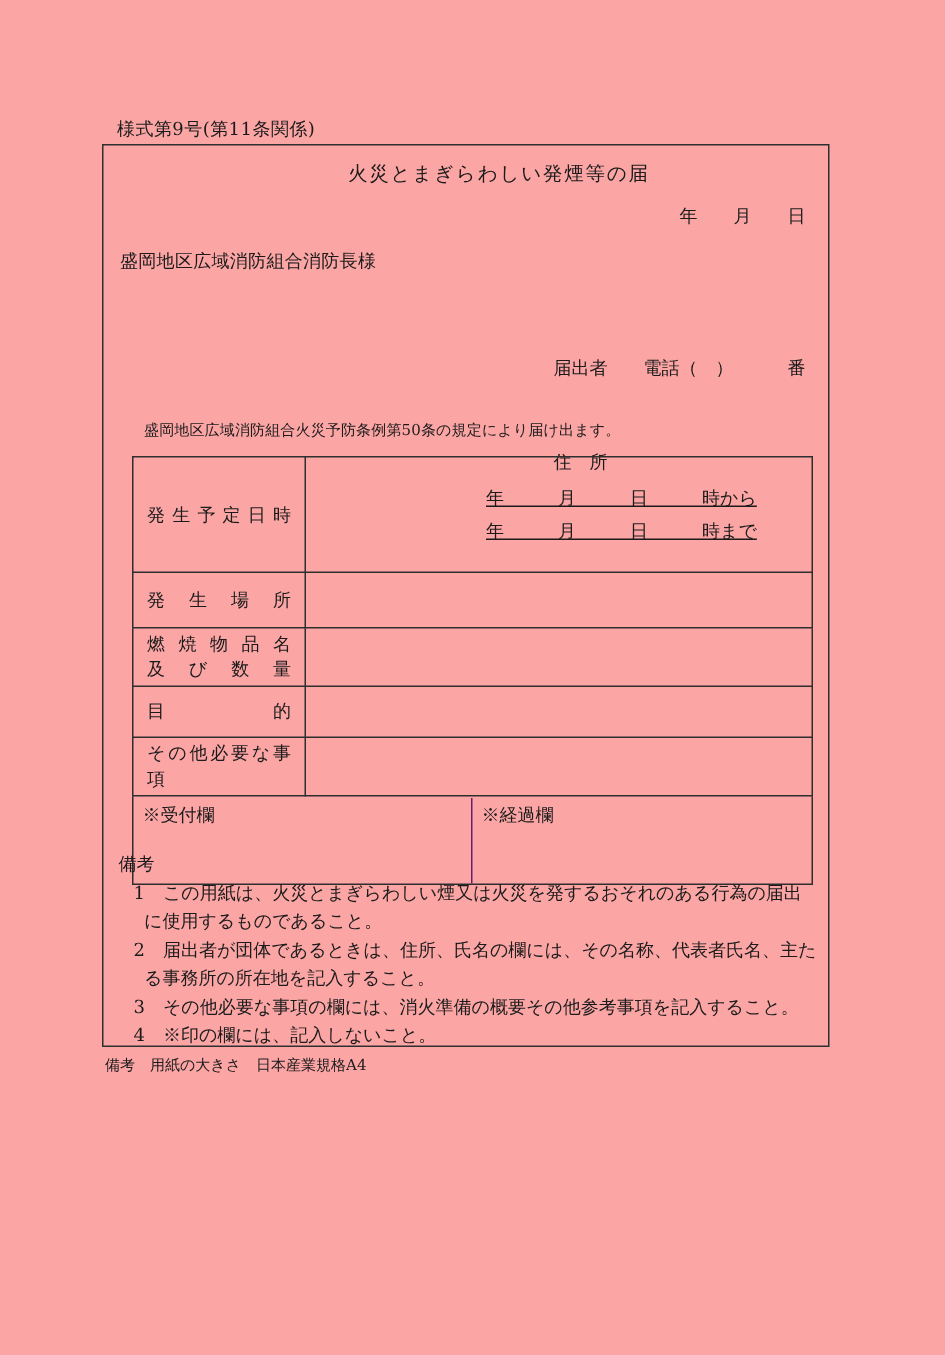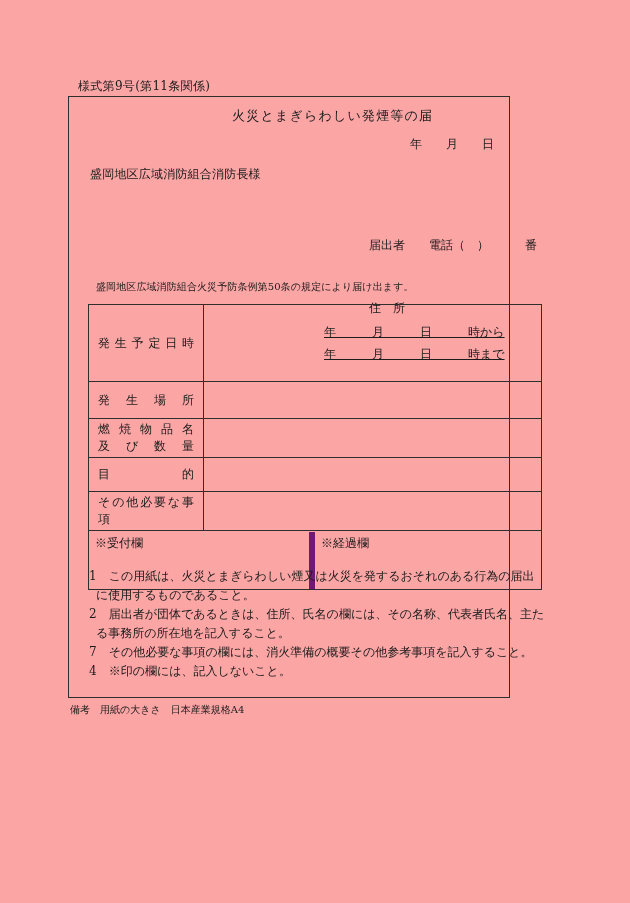--- a/index.html
+++ b/index.html
@@ -7,47 +7,47 @@
   body {
     width:630px; height:903px;
     font-family:"DejaVu Serif","Liberation Serif",serif;
     color:#1b1b1b;
   }
   .page { position:relative; width:630px; height:903px; background:#fca5a5; overflow:hidden; }
 
   .form-number { position:absolute; left:78px; top:78px; font-size:12px; letter-spacing:.3px; }
 
   .outer-box {
-    position:absolute; left:68px; top:96px; width:442px; height:602px;
+    position:absolute; left:68px; top:96px; width:485px; height:602px;
     border:1px solid #2e2e2e;
   }
 
   .doc-title { position:absolute; left:163px; top:10px; font-size:13px; letter-spacing:1.2px; white-space:pre; }
   .date-line { position:absolute; right:15px; top:39px; font-size:12px; white-space:pre;text-align:center; }
-  .addressee { position:absolute; left:21px; top:69px; font-size:12px; letter-spacing:.2px; }
+  .addressee { position:absolute; left:11px; top:69px; font-size:12px; letter-spacing:.2px; }
 
   .reporter-block { position:absolute; left:300px; top:96px; font-size:12px; line-height:21px; white-space:pre; }
 
   .declaration { position:absolute; left:27px; top:183px; font-size:10px; letter-spacing:.1px; }
 
   table.form-table {
     position:absolute; left:19px; top:207px; width:453px;
     border-collapse:collapse; table-layout:fixed;
   }
   .form-table td { border:1px solid #2e2e2e; font-size:12px; vertical-align:middle; }
   td.lbl { width:115px; padding:2px 9px; }
   td.val { width:338px; padding:16px 8px;text-decoration:underline; }
   .jline { display:flex; justify-content:space-between; line-height:17px; }
   tr.r1 { height:49px; } tr.r2 { height:37px; } tr.r3 { height:39px; }
   tr.r4 { height:34px; } tr.r5 { height:35px; } tr.r6 { height:59px; }
   .val-date .dline { padding-left:112px; line-height:22px; white-space:pre; }
   td.split-cell { padding:0; }
   .split { display:flex; height:57px; }
   .split > div { width:50%; padding:3px 6px; font-size:12px; vertical-align:top; }
-  .split > div:first-child { border-right:6px solid #701a75;font-family:Liberation Serif, serif; }
+  .split > div:first-child { border-right:1px solid #701a75;font-family:Liberation Serif, serif; }
 
   .notes { position:absolute; left:10px; top:470px; width:466px; font-size:12px; line-height:19px; }
   .note-item { padding-left:17px; text-indent:-7px; }
 
   .paper-size-note { position:absolute; left:70px; top:703px; font-size:10px; white-space:pre; }
 </style>
 </head>
 <body>
 
 <div class="page">
@@ -151,23 +151,24 @@
             <div>
               <span>※経過欄</span>
             </div>
           </div>
         </td>
       </tr>
     </tbody>
       </table>
 
     <div class="notes">
+      <div>備考</div>
       <div class="note-item">1　この用紙は、火災とまぎらわしい煙又は火災を発するおそれのある行為の届出に使用するものであること。</div>
       <div class="note-item">2　届出者が団体であるときは、住所、氏名の欄には、その名称、代表者氏名、主たる事務所の所在地を記入すること。</div>
-      <div class="note-item">7　その他必要な事項の欄には、消火準備の概要その他参考事項を記入すること。</div>
+      <div class="note-item">3　その他必要な事項の欄には、消火準備の概要その他参考事項を記入すること。</div>
       <div class="note-item">4　※印の欄には、記入しないこと。</div>
     </div>
 
   </div>
 
   <div class="paper-size-note">備考　用紙の大きさ　日本産業規格A4</div>
 
 </div>
 
 </body></html>

